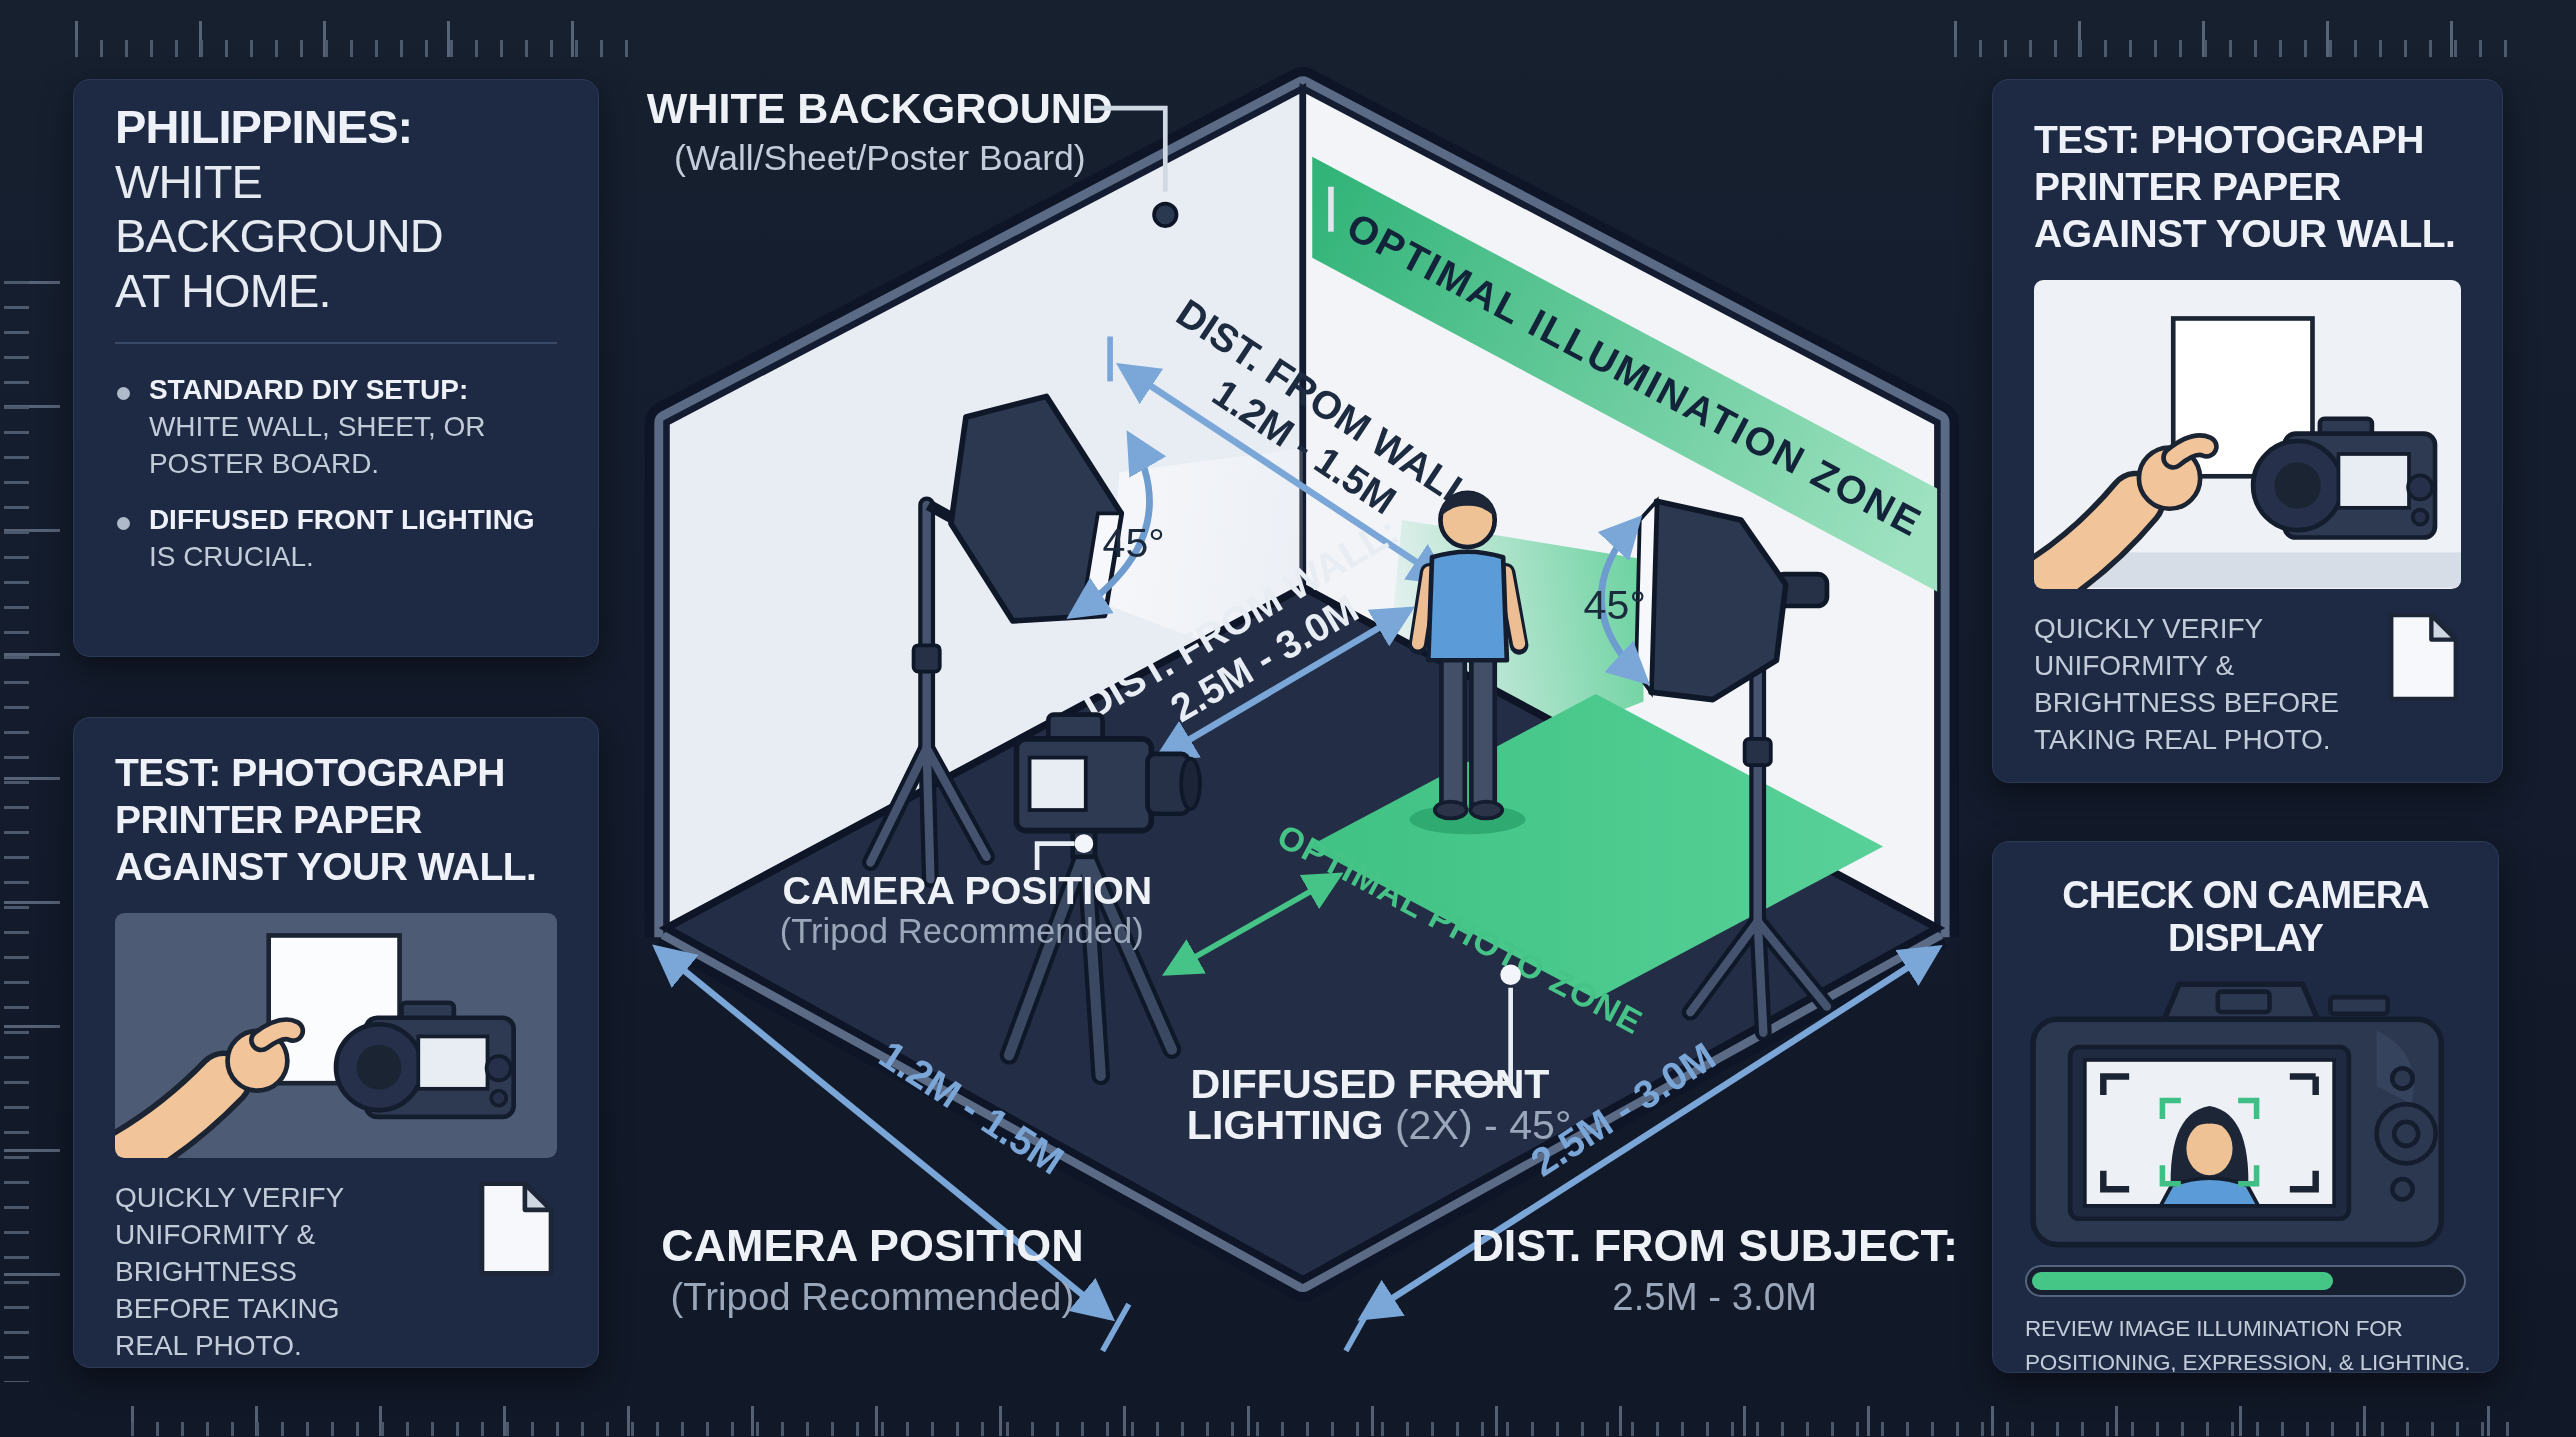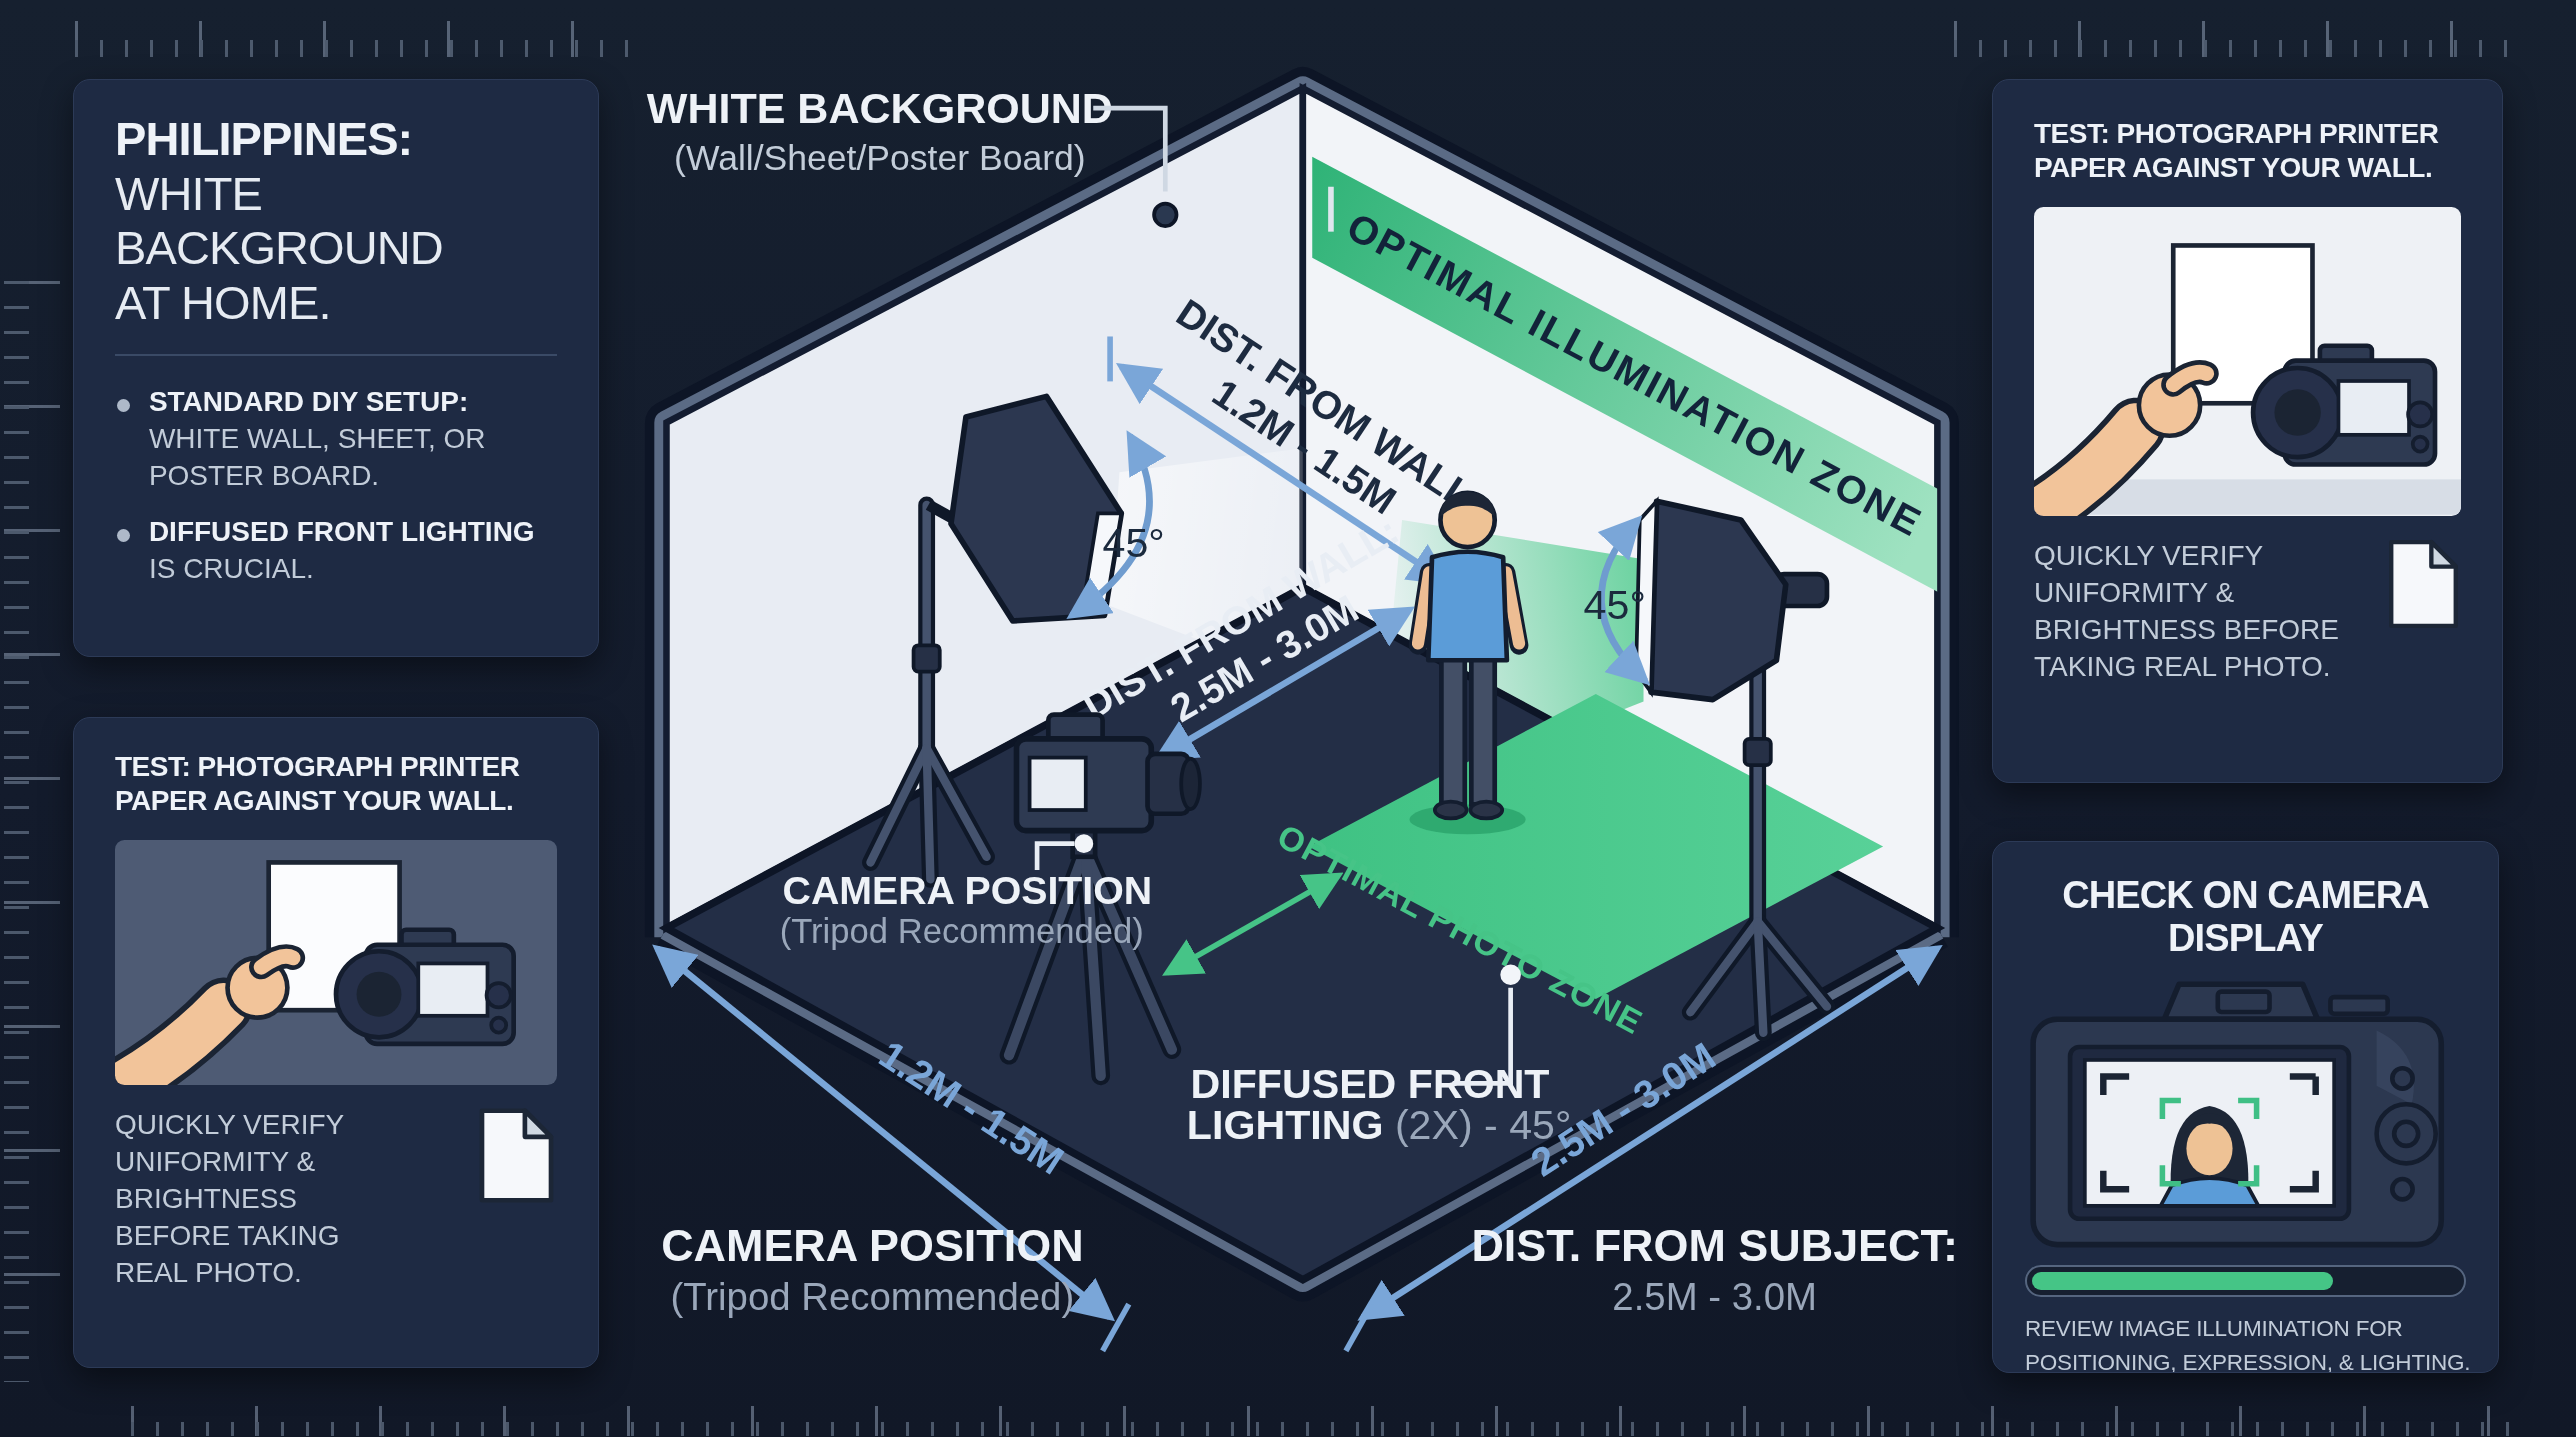--- a/index.html
+++ b/index.html
@@ -15,29 +15,29 @@
   .ruler.h .maj{inset:0;background:repeating-linear-gradient(to right,#8d9cb2 0 2.8px,transparent 2.8px 124px);}
   .ruler.h .min{left:0;right:0;bottom:0;height:46%;background:repeating-linear-gradient(to right,#7b8ba1 0 2.8px,transparent 2.8px 25px);}
   .ruler.v .maj{inset:0;background:repeating-linear-gradient(to bottom,#8d9cb2 0 2.8px,transparent 2.8px 124px);}
   .ruler.v .min{top:0;bottom:0;left:0;width:46%;background:repeating-linear-gradient(to bottom,#7b8ba1 0 2.8px,transparent 2.8px 25px);}
   
   .panel{
     position:absolute;background:#1e2a43;border:0.9px solid #2c3a57;border-radius:17px;
     box-shadow:0 11.2px 32px rgba(0,0,0,.45);box-sizing:border-box;overflow:hidden;
     color:#edf1f6;
   }
-  .panel .inner{padding:32px 41px;}
+  .panel .inner{padding:20px 41px;}
   .t-bold{font-size:47px;font-weight:700;letter-spacing:-0.9px;line-height:1.16;color:#eef2f8;}
   .t-reg{font-size:47px;font-weight:400;letter-spacing:-0.9px;line-height:1.16;color:#e6ebf2;}
   .divider{border-top:2.8px solid #3a4a66;margin:24px 0 28px 0;}
   ul.bullets{list-style:none;margin:0;padding:0;}
   ul.bullets li{display:flex;margin-bottom:19px;font-size:28px;line-height:1.32;color:#c2ccd9;}
   ul.bullets .bdot{flex:0 0 auto;width:13px;height:13px;border-radius:50%;background:#aeb9c9;margin:15px 19px 0 1.9px;}
   ul.bullets strong{color:#eef2f8;font-weight:700;}
-  .p-title2{font-size:28px;font-weight:700;letter-spacing:-0.5px;line-height:1.2;color:#eef2f8;}
+  .p-title2{font-size:39px;font-weight:700;letter-spacing:-0.5px;line-height:1.2;color:#eef2f8;}
   .illo{border-radius:9.4px;margin-top:22.5px;overflow:hidden;}
   .illo-dark{background:#4e5b74;height:260px;}
   .illo-light{background:#eef1f5;height:309px;}
   .illo svg{display:block;width:100%;height:100%;}
   .cap-row{display:flex;align-items:flex-start;justify-content:space-between;margin-top:22.5px;}
   .cap{font-size:28px;line-height:1.32;color:#c2ccd9;max-width:309px;}
   .paper-icon{flex:0 0 auto;}
   .br-title{font-size:38px;font-weight:700;letter-spacing:-0.9px;color:#eef2f8;text-align:center;}
   .cam-illo{height:277px;margin-top:15px;}
   .cam-illo svg{display:block;width:100%;height:100%;}

